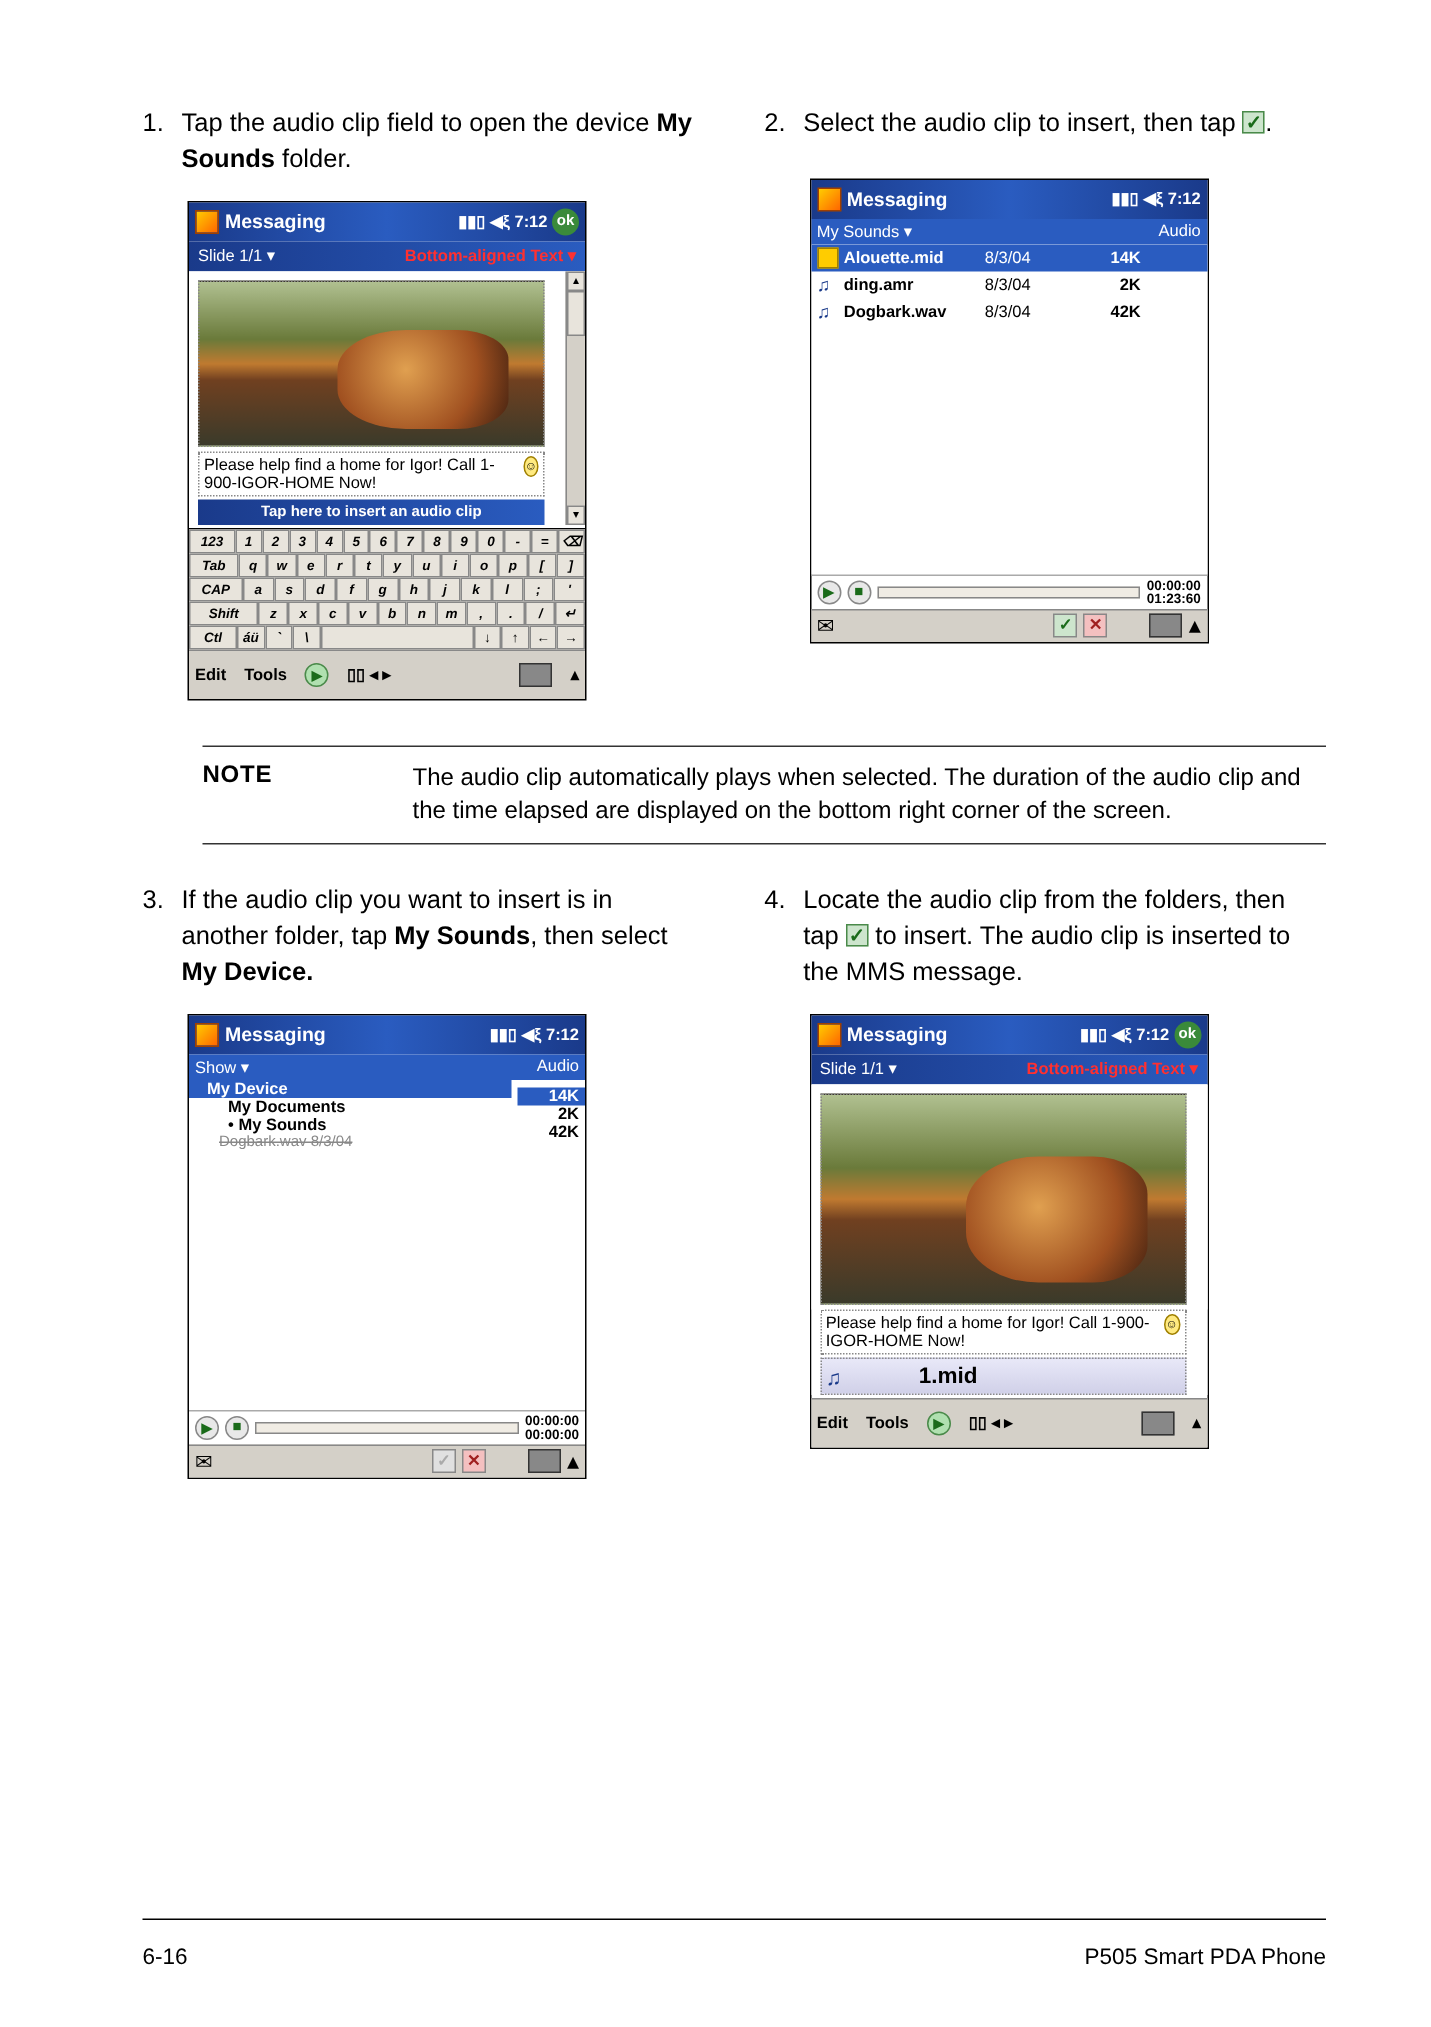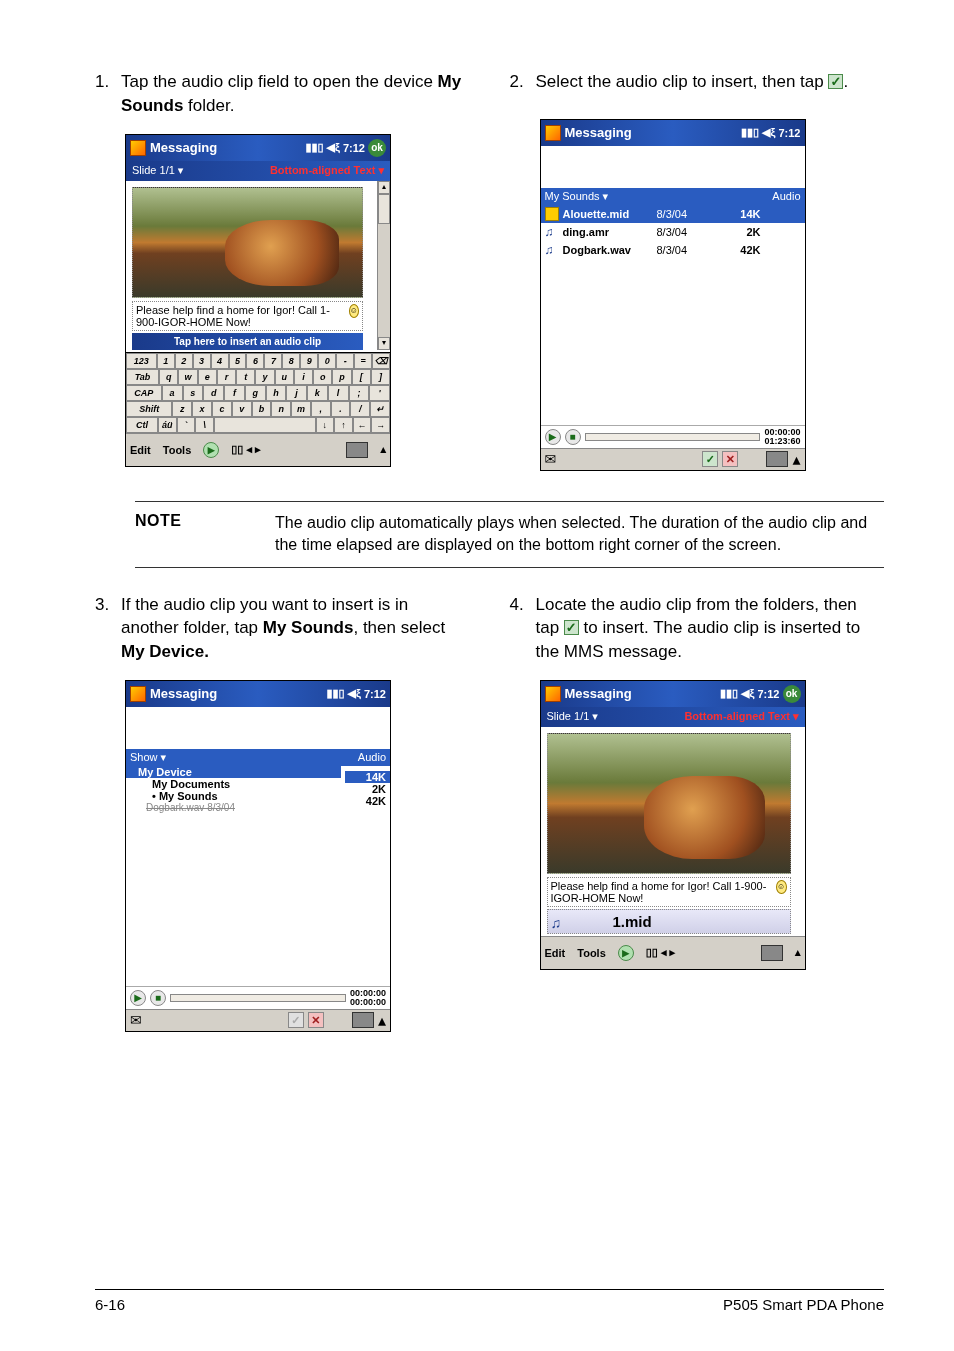--- a/index.html
+++ b/index.html
@@ -257,21 +257,20 @@
     display: inline-block;
   }
   
   .list-header {
     background: #2a5cc0;
     color: #fff;
     font-size: 11px;
     display: flex;
     padding: 2px 4px;
     justify-content: space-between;
-    margin-top: 42px;
   }
   .file-list {
     height: 220px;
     background: #fff;
     font-size: 11px;
   }
   .file-row {
     display: flex;
     padding: 2px 4px;
     gap: 4px;
@@ -362,21 +361,21 @@
   .tree-sub { padding-left: 26px; font-weight: bold; }
   .tree-sub.bullet::before { content: "• "; }
   .tree-faded { padding-left: 20px; color: #888; font-size: 10px; text-decoration: line-through; }
   
   .footer {
     position: absolute;
     bottom: 38px;
     left: 95px;
     right: 70px;
     border-top: 1px solid #000;
-    padding-top: 6px;
+    padding-top: 16px;
     display: flex;
     justify-content: space-between;
     font-size: 15px;
   }
 </style>
 </head>
 <body>
 
 <div class="page">
 

